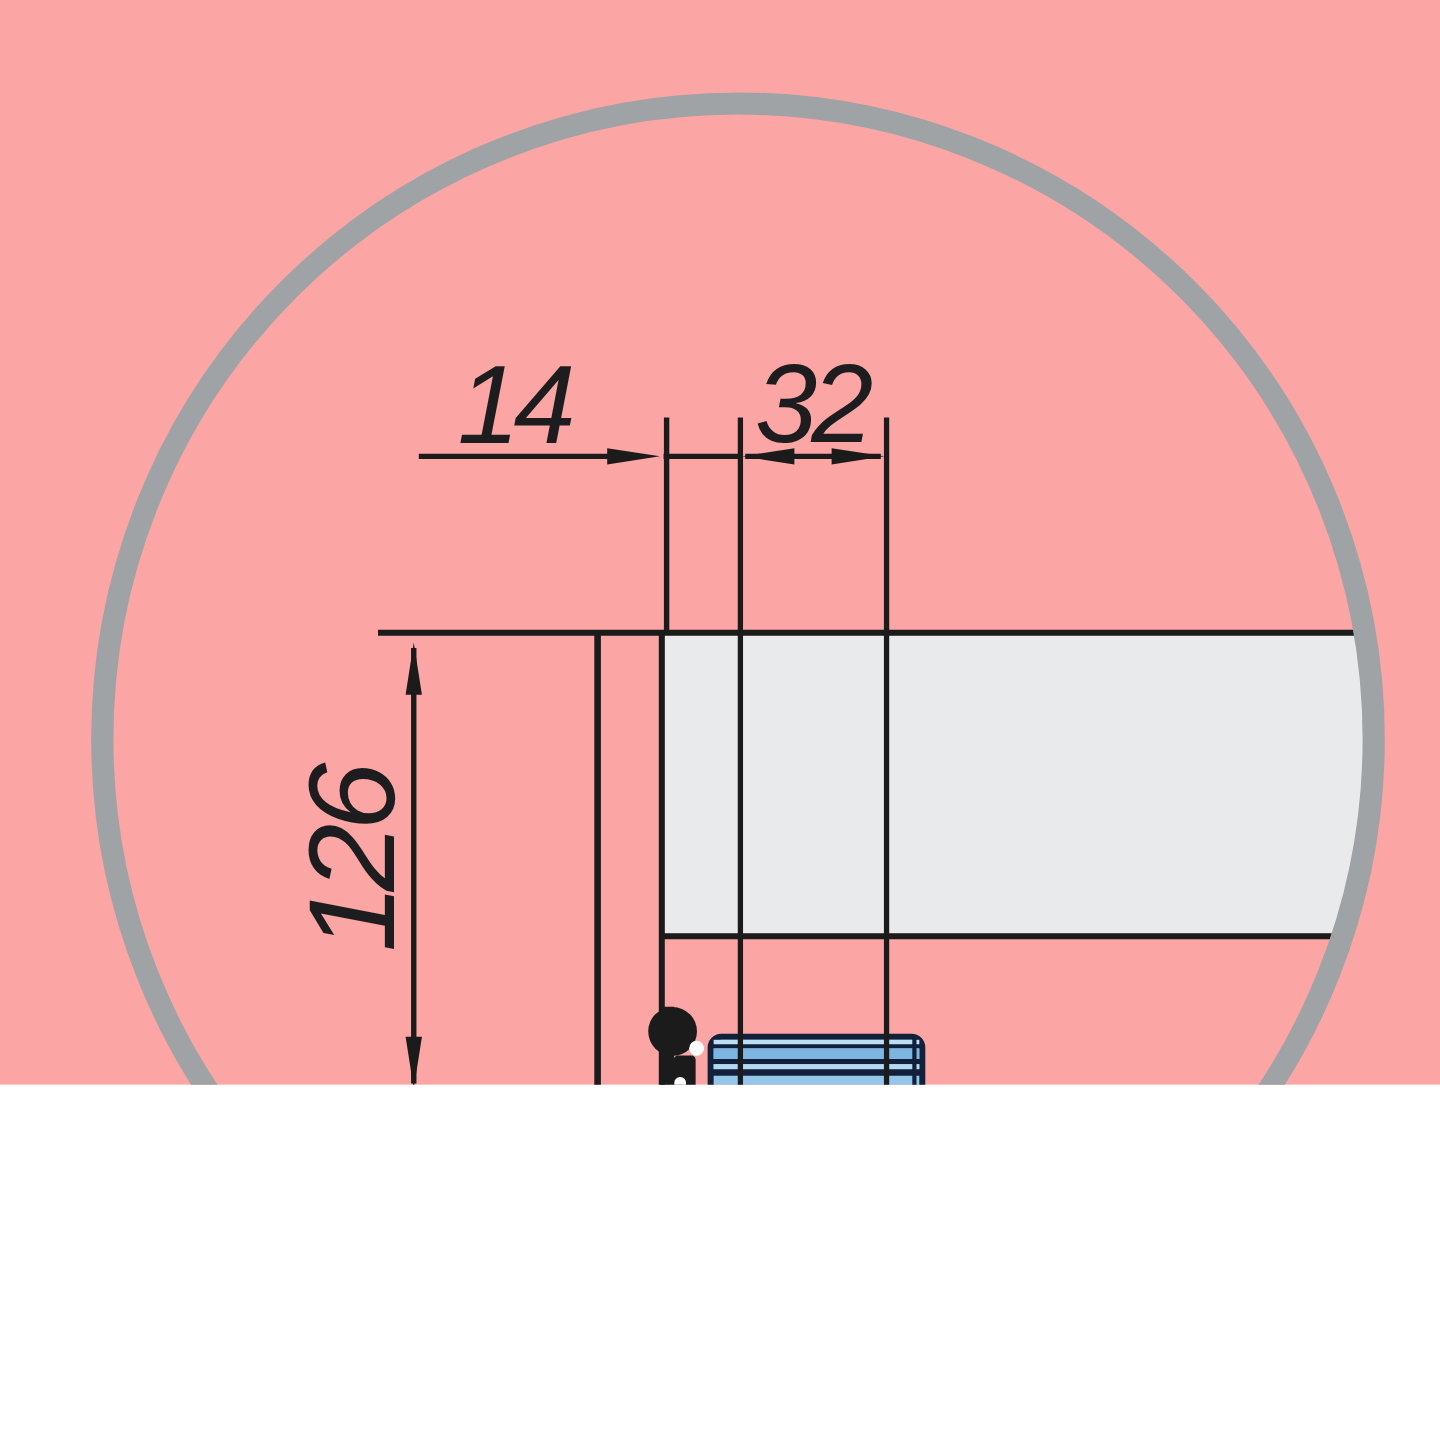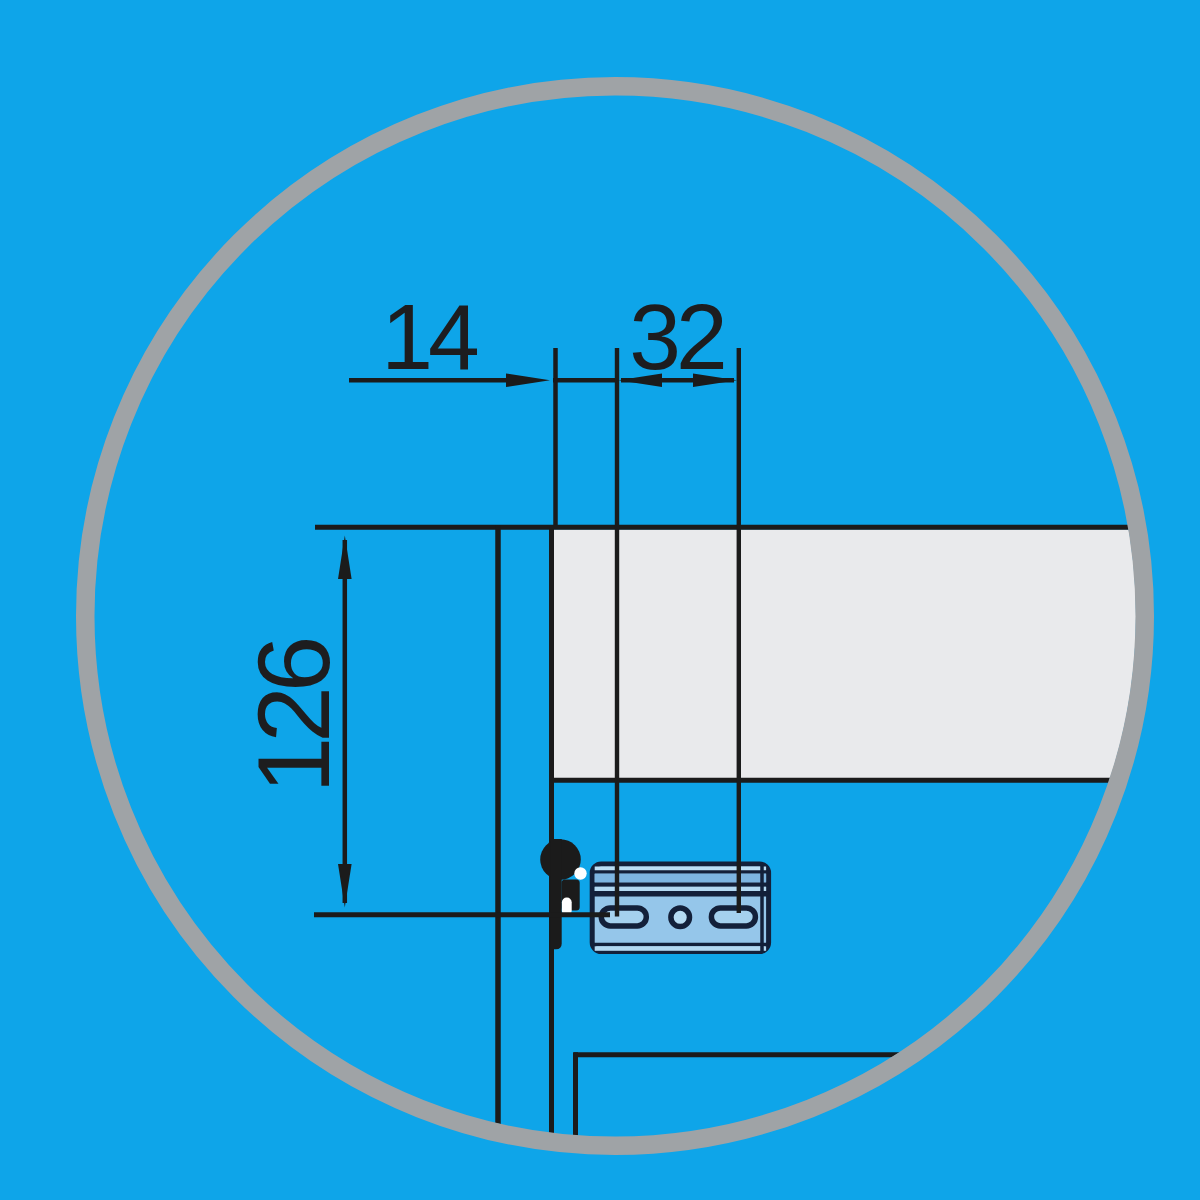--- a/index.html
+++ b/index.html
@@ -1,16 +1,16 @@
 <!DOCTYPE html>
 <html><head>
 <meta charset="utf-8">
 <style>
   html,body{margin:0;padding:0;background:#ffffff;}
-  .stage{width:1200px;height:1200px;position:relative;background:#0ea5e9;}
+  .stage{width:1200px;height:904px;position:relative;background:#fca5a5;font-style:italic;}
   text{font-family:"Liberation Sans", sans-serif;}
 </style>
 </head>
 <body>
 <div class="stage">
 <svg width="1200" height="1200" viewBox="0 0 1200 1200" xmlns="http://www.w3.org/2000/svg">
   <defs>
     <clipPath id="innerCircle">
           <circle cx="615" cy="616" r="521"></circle>
         </clipPath>

